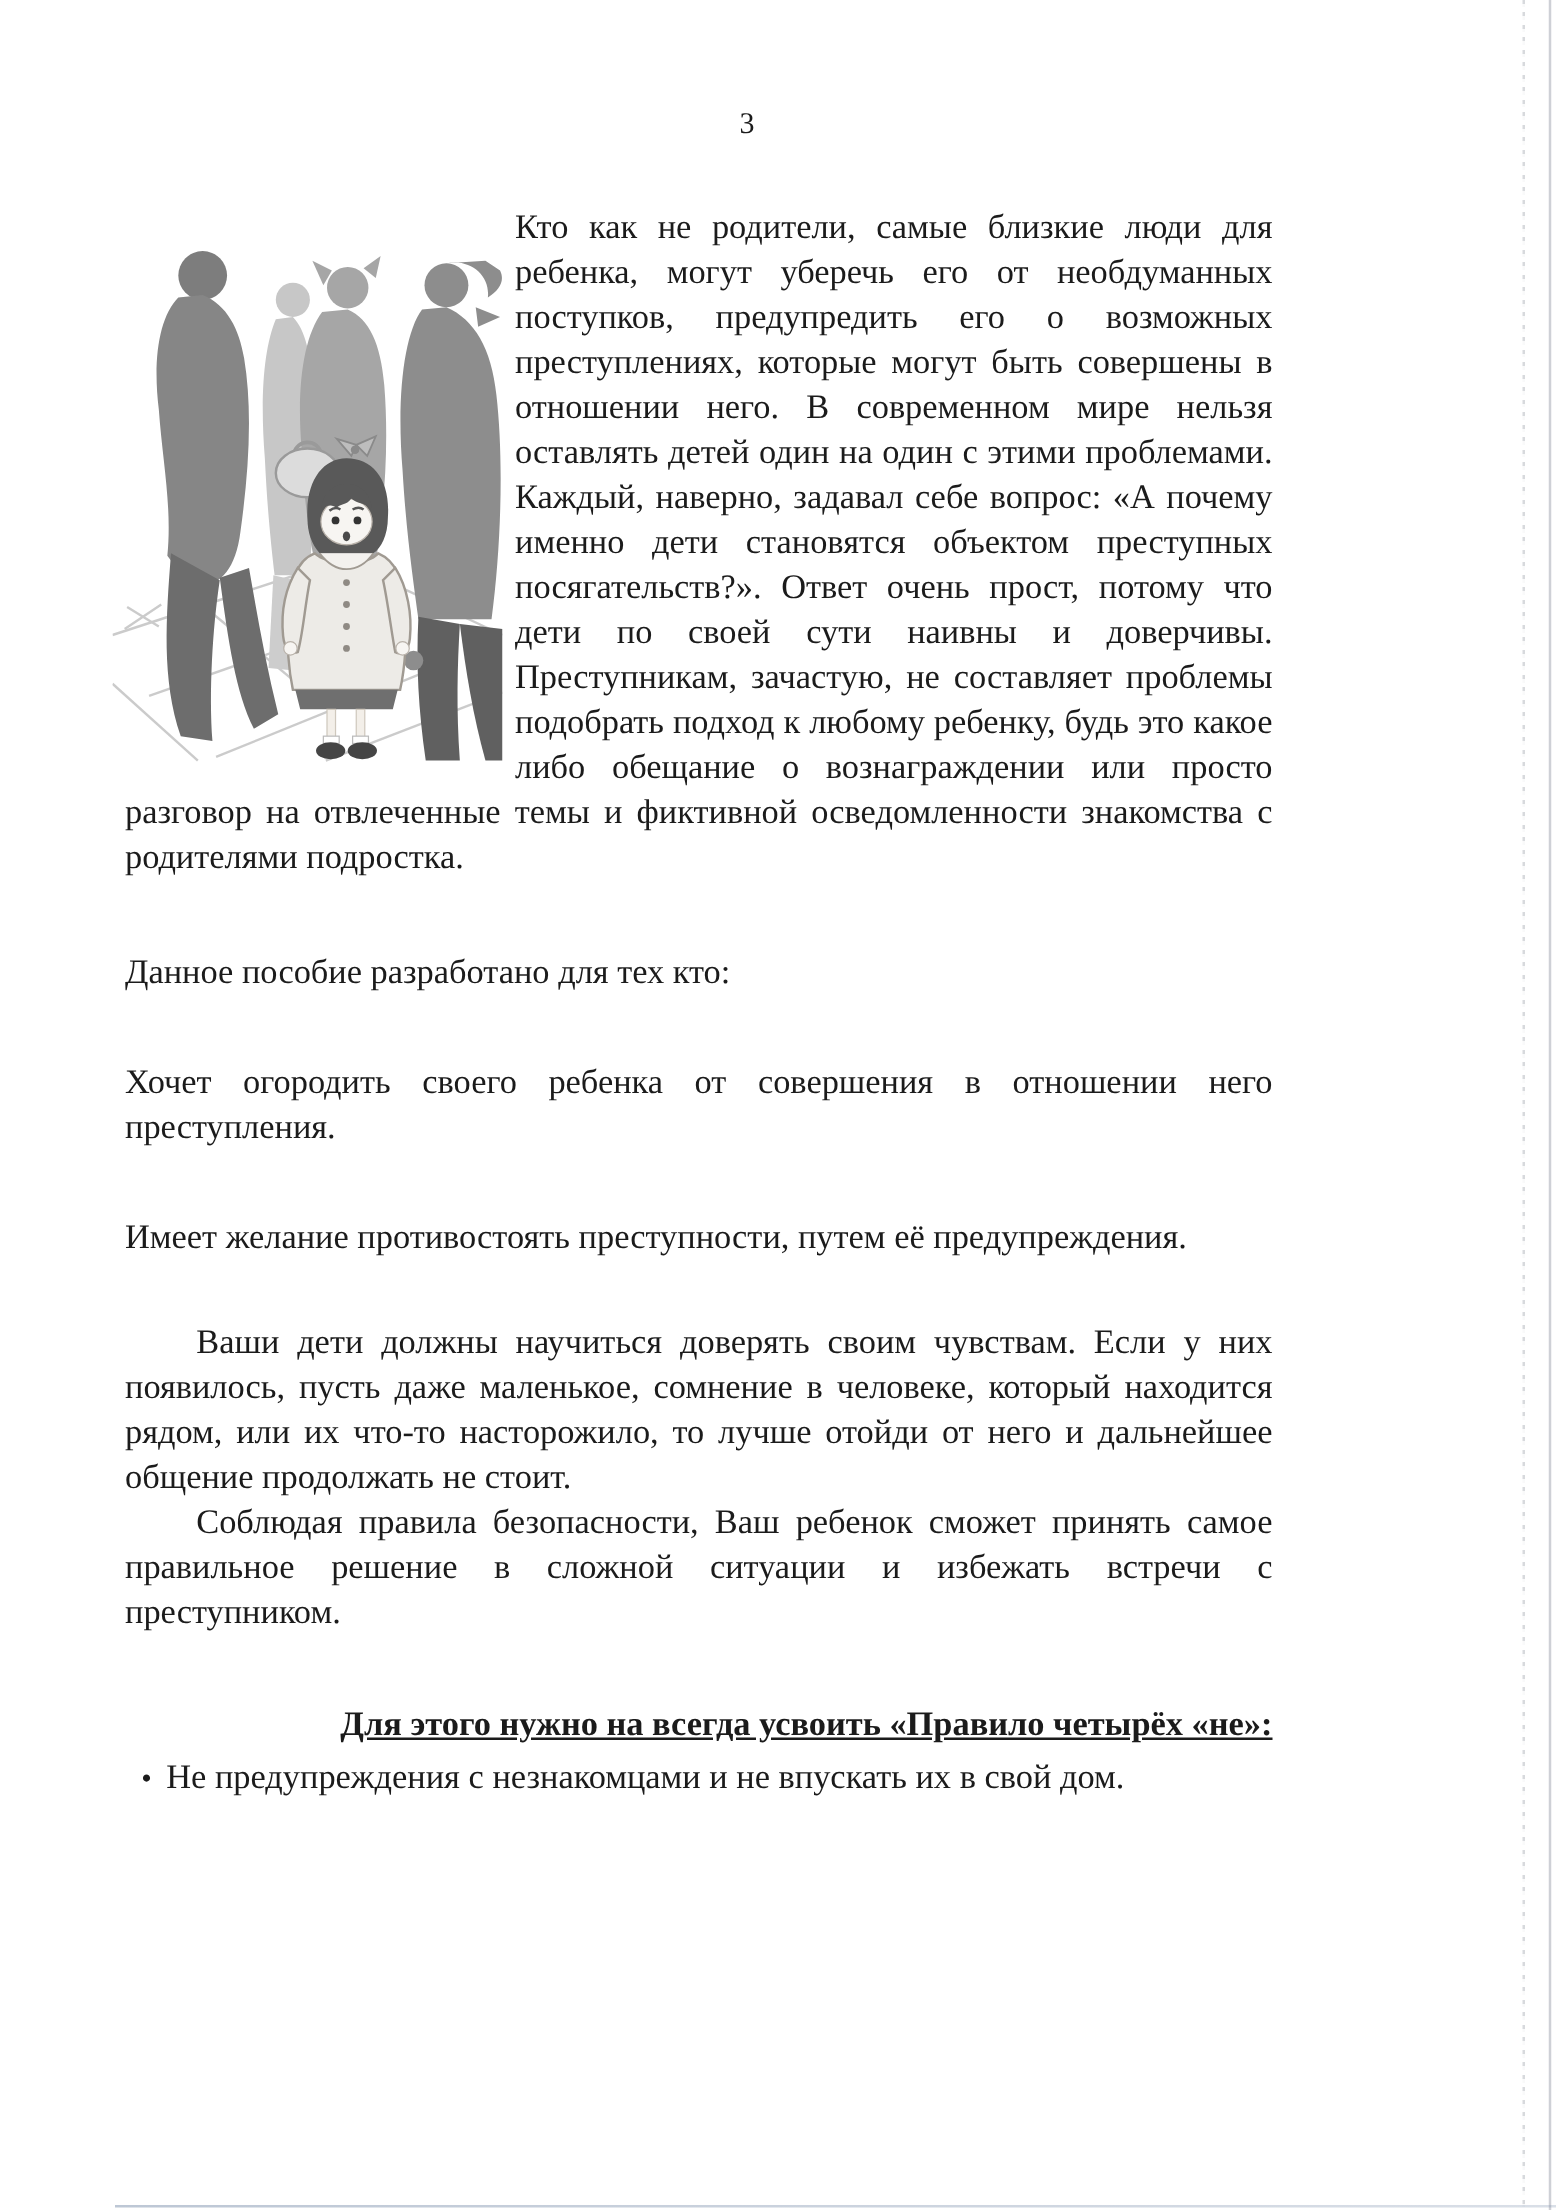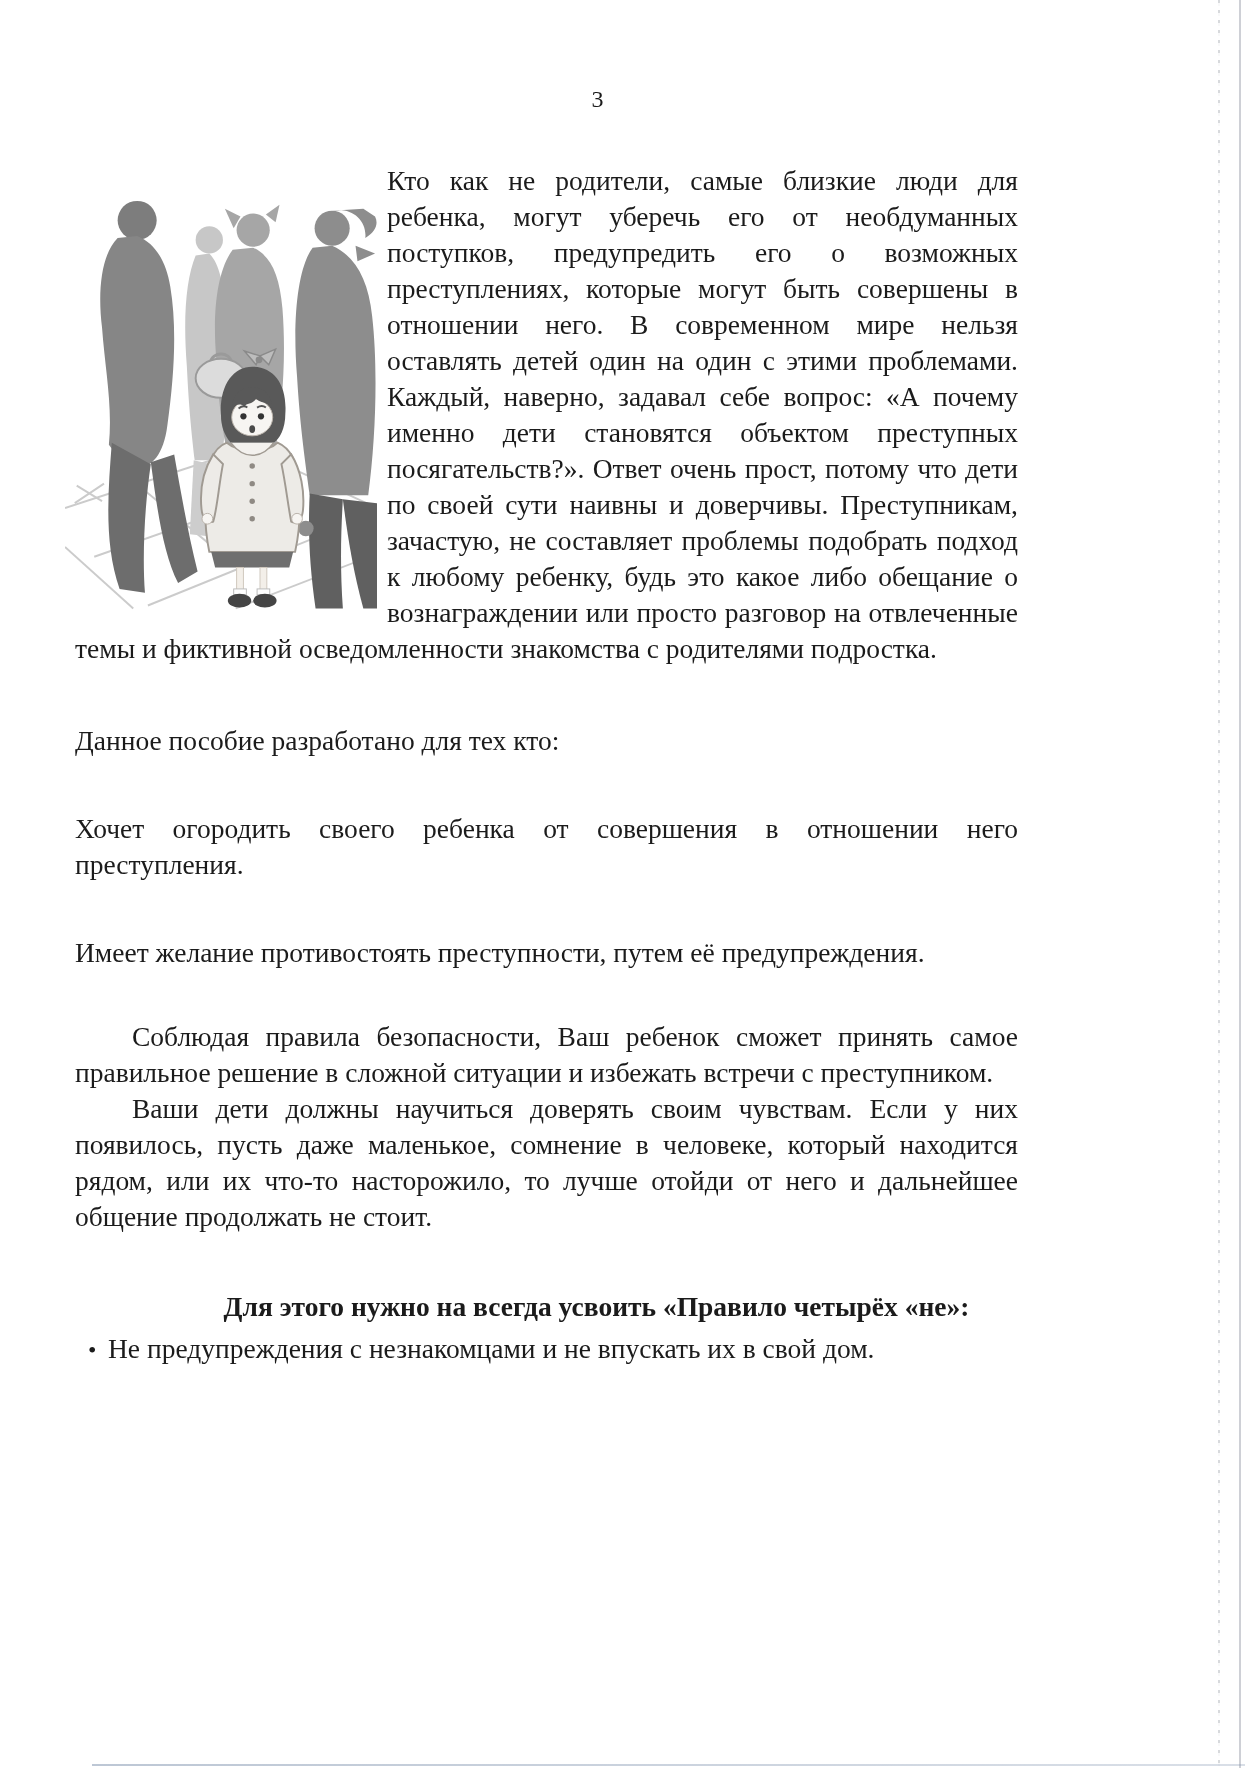--- a/index.html
+++ b/index.html
@@ -12,21 +12,21 @@
     color:#1b1b1b;
     overflow:hidden;
   }
   .page-number {
     margin:86px 227px 0 178px;
     text-align:center;
     font-size:24px;
     letter-spacing:1px;
   }
   .content {
-    margin:50px 227px 0 75px; 
+    margin:50px 227px 0 100px; 
     font-size:27.5px;
     line-height:36px;
   }
   p { text-align:justify; }
   .illustration {
     float:left;
     width:312px; height:448px;
     margin:4px 10px 2px -10px;
   }
   .illustration svg { display:block; width:100%; height:100%; }
@@ -34,22 +34,23 @@
     margin-top:56px;
     text-align:left;
   }
   .bold-para { font-weight:normal; margin-top:52px; }
   .body-para .first-indent, .indent { text-indent:57px; }
   .body-para { margin-top:48px; }
   .body-para + .body-para { margin-top:0; }
   .rule-heading {
     margin-top:54px;
     font-weight:bold;
-    text-align:center;
+    text-align:right;
     text-indent:100px;
+    text-decoration:underline;
   }
   ul.bullets { list-style:none; margin-top:6px; }
   ul.bullets li {
     text-align:justify;
     margin-bottom:6px;
   }
   ul.bullets .bullet {
     display:inline-block;
     width:33px;
     padding-left:13px;
@@ -160,23 +161,23 @@
         </svg>
       </span><span>Кто как не родители, самые близкие люди для ребенка, могут уберечь его от необдуманных поступков, предупредить его о возможных преступлениях, которые могут быть совершены в отношении него. В современном мире нельзя оставлять детей один на один с этими проблемами. Каждый, наверно, задавал себе вопрос: «А почему именно дети становятся объектом преступных посягательств?». Ответ очень прост, потому что дети по своей сути наивны и доверчивы. Преступникам, зачастую, не составляет проблемы подобрать подход к любому ребенку, будь это какое либо обещание о вознаграждении или просто разговор на отвлеченные темы и фиктивной осведомленности знакомства с родителями подростка.</span>
     </p>
 
     <p class="subtitle">Данное пособие разработано для тех кто:</p>
 
     <p class="bold-para">Хочет огородить своего ребенка от совершения в отношении него преступления.</p>
 
     <p class="bold-para">Имеет желание противостоять преступности, путем её предупреждения.</p>
 
+    <p class="body-para indent">Ваши дети должны научиться доверять своим чувствам. Если у них появилось, пусть даже маленькое, сомнение в человеке, который находится рядом, или их что-то насторожило, то лучше отойди от него и дальнейшее общение продолжать не стоит.</p>
+
     <p class="body-para indent">Соблюдая правила безопасности, Ваш ребенок сможет принять самое правильное решение в сложной ситуации и избежать встречи с преступником.</p>
-
-    <p class="body-para indent">Ваши дети должны научиться доверять своим чувствам. Если у них появилось, пусть даже маленькое, сомнение в человеке, который находится рядом, или их что-то насторожило, то лучше отойди от него и дальнейшее общение продолжать не стоит.</p>
 
     <p class="rule-heading">Для этого нужно на всегда усвоить «Правило четырёх «не»:</p>
 
     <ul class="bullets">
       <li><span class="bullet">•</span><span>Не предупреждения с незнакомцами и не впускать их в свой дом.</span></li>
     </ul>
 
   </div>
 
   <div class="artifact-v-dotted"></div>

